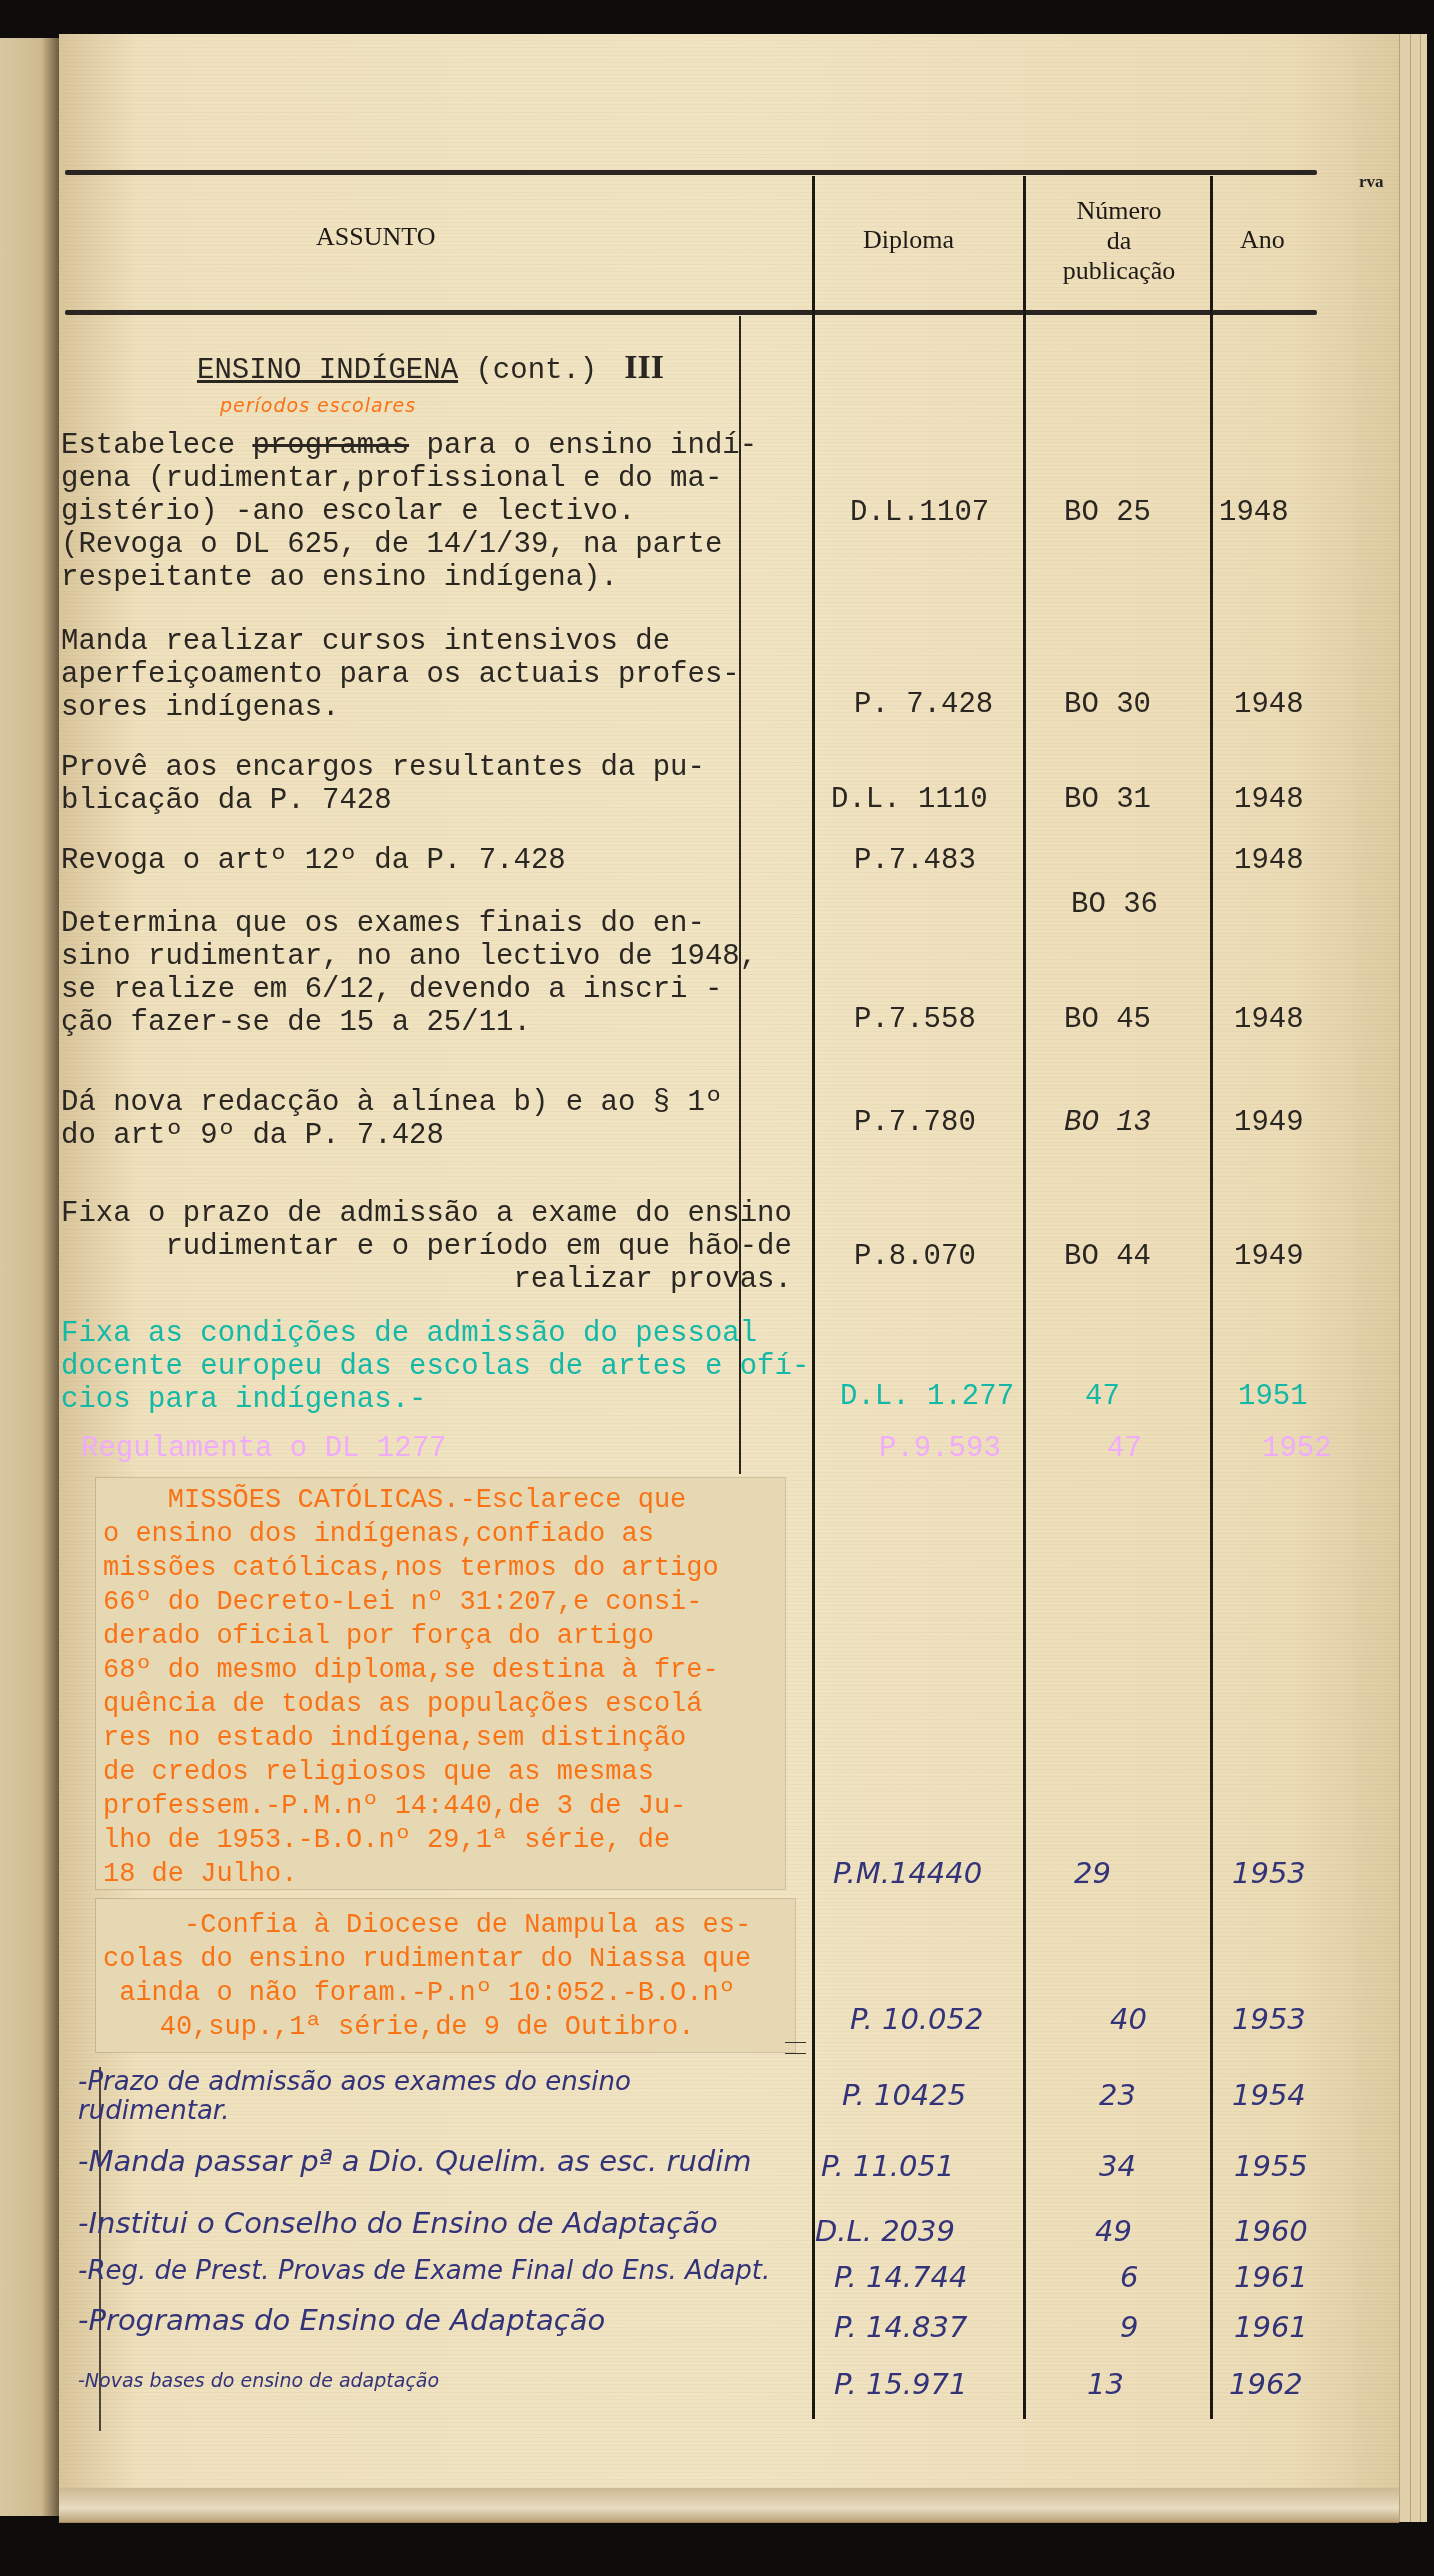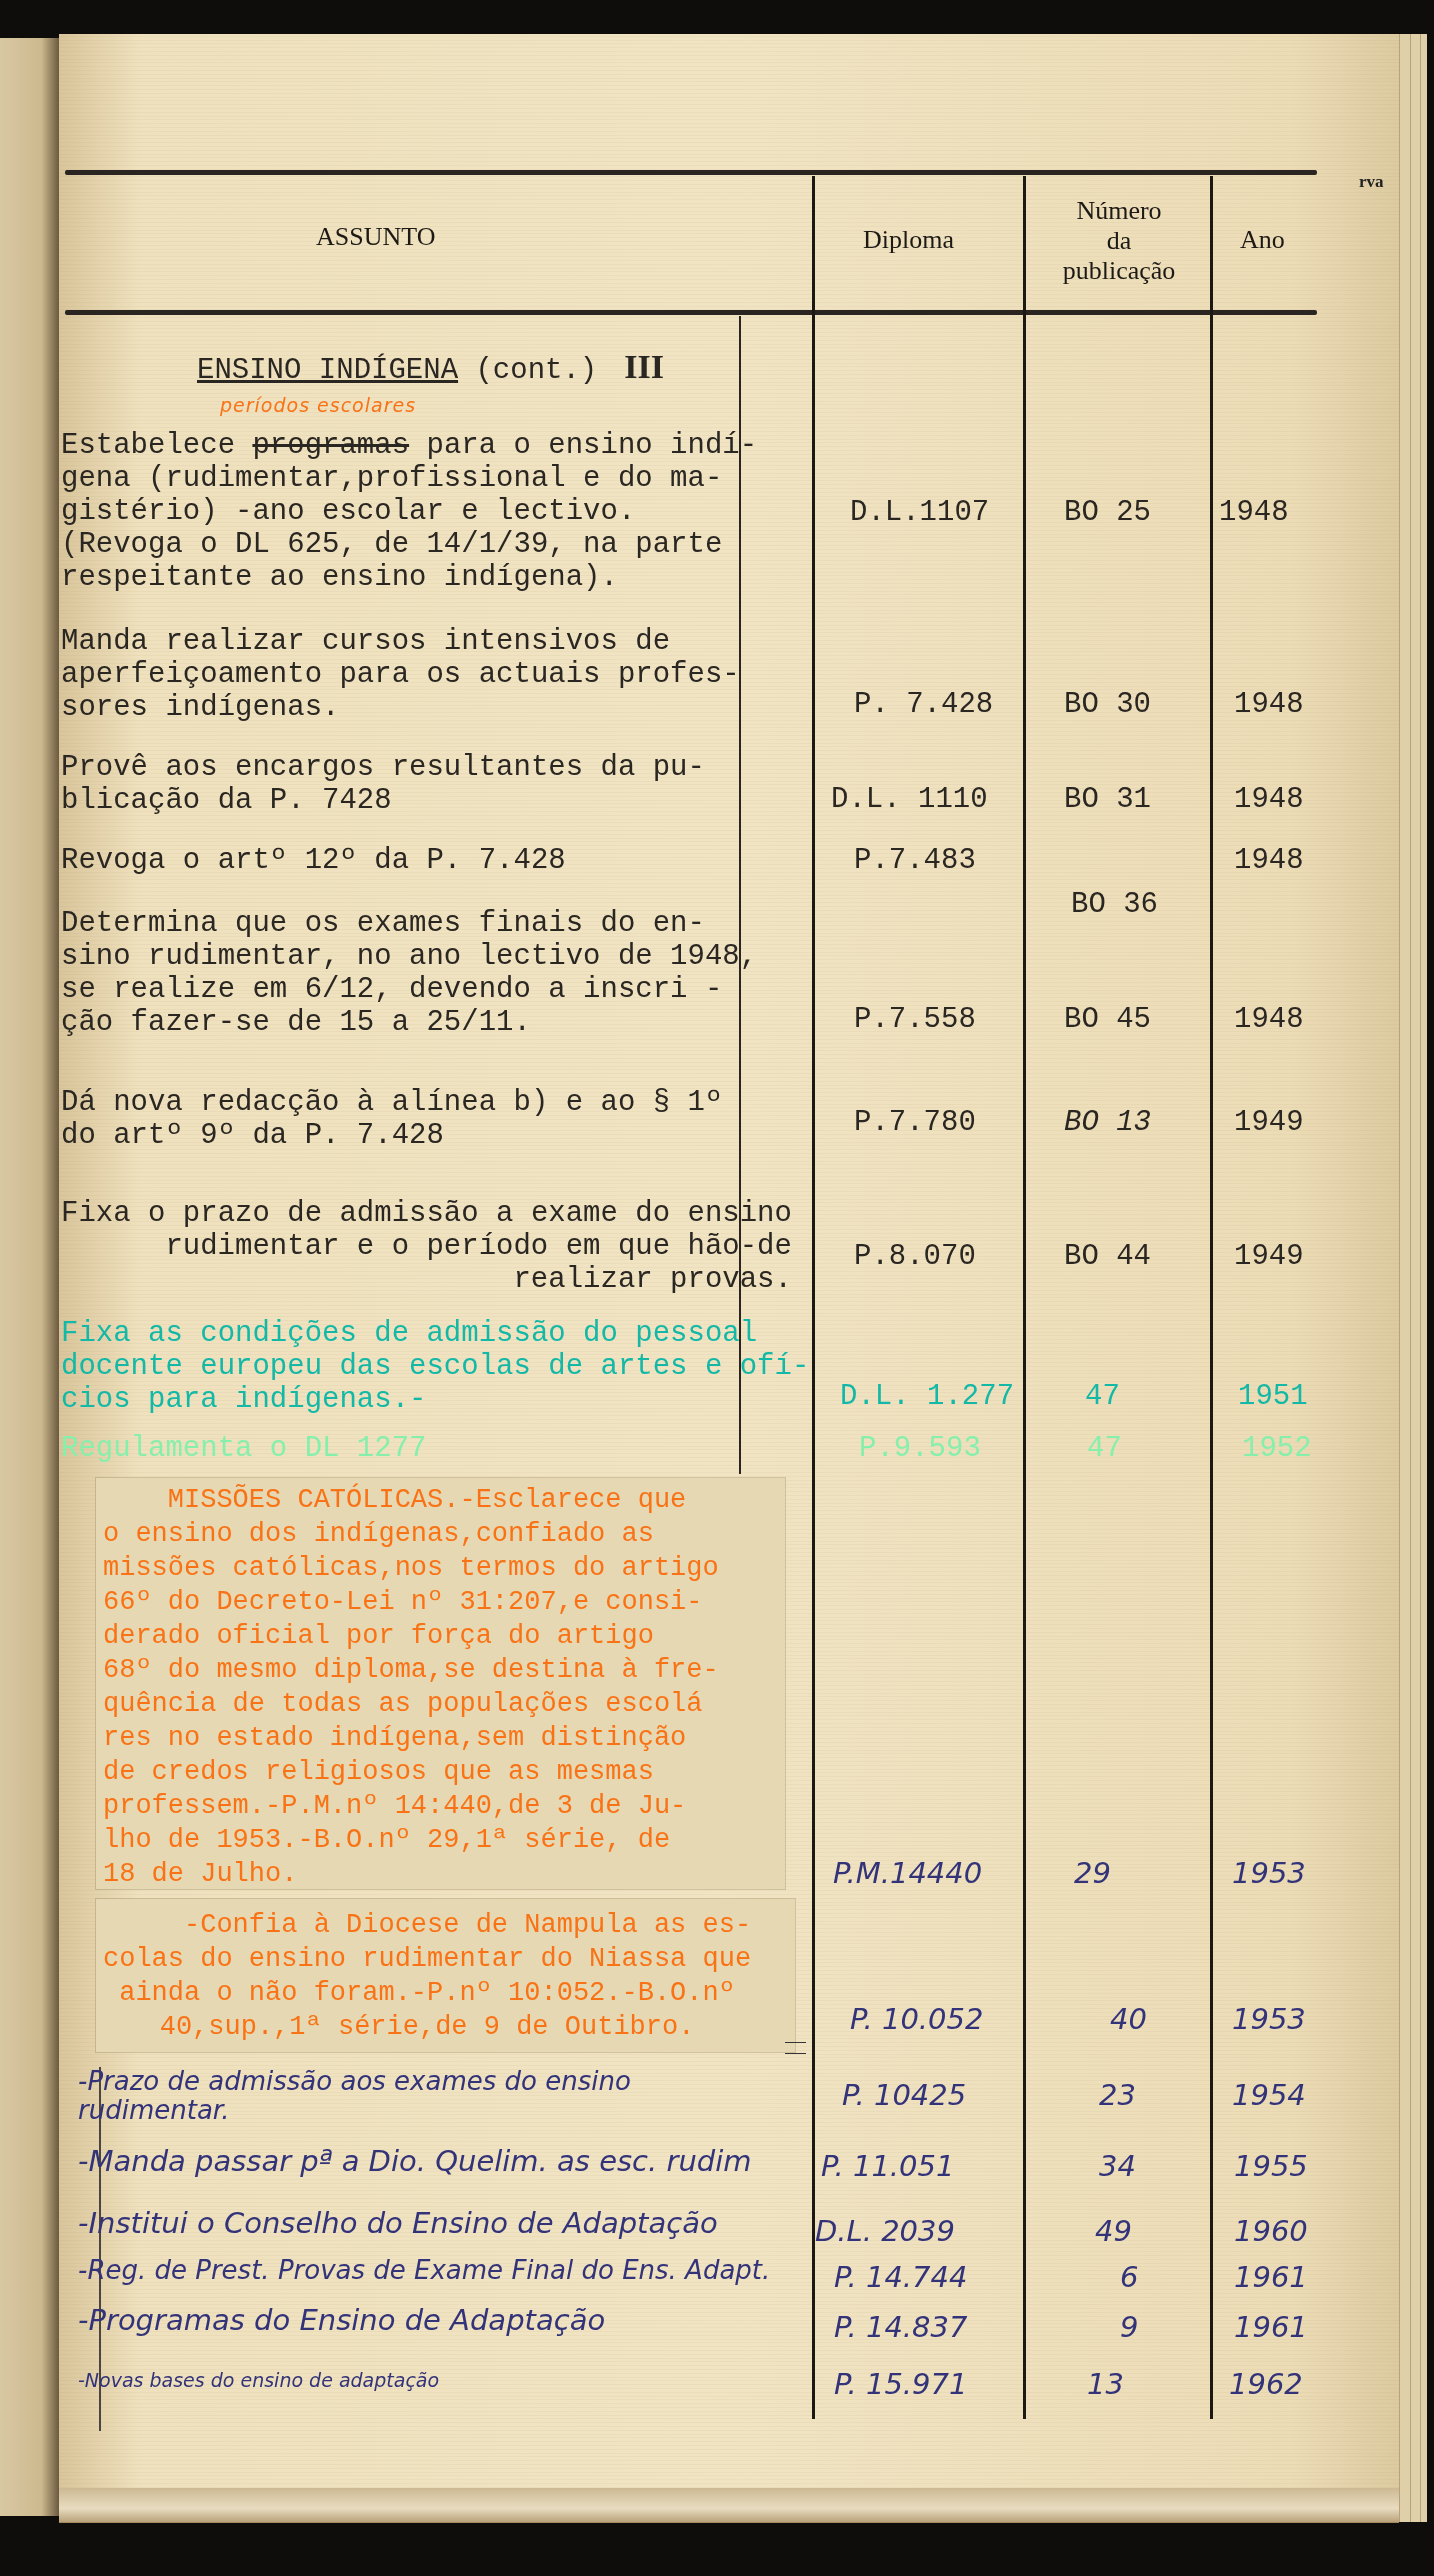--- a/index.html
+++ b/index.html
@@ -32,21 +32,21 @@
 
   .title { position: absolute; left: 197px; top: 348px; font-size: 29px; color: #2a2622; }
   .title .u { text-decoration: underline; text-decoration-thickness: 2.9px; }
   .title .roman { font-family: "Liberation Serif", serif; font-weight: bold; font-size: 34px; margin-left: 9.6px; }
   .annot { position: absolute; left: 220px; top: 394px; font-family: "DejaVu Sans", sans-serif; font-style: italic; font-size: 19px; color: #f97316; letter-spacing: 1px; }
 
   .assunto { position: absolute; left: 61px; font-size: 29px; color: #2a2622; line-height: 33px; white-space: pre; }
   .assunto .strike { text-decoration: line-through; text-decoration-thickness: 2.9px; }
   .cell { position: absolute; font-size: 29px; color: #2a2622; white-space: nowrap; }
   .blue { color: #14b8a6; }
-  .red { color: #86efac; }
+  .red { color: #f0abfc; margin-left: 20px; }
   .hand { font-family: "DejaVu Sans", sans-serif; font-style: italic; color: #33337a; }
 
   .clip { position: absolute; background: #e6d8b2; box-shadow: 0 0 0 1px rgba(150,130,90,0.35); }
   .clip-text { position: absolute; font-size: 27px; color: #f97316; line-height: 34px; white-space: pre; }
 
   .dbl { position: absolute; left: 785px; top: 2042px; width: 21px; height: 9.6px; border-top: 1.9px solid #333; border-bottom: 1.9px solid #333; }
   .hand-margin { position: absolute; left: 177px; width: 1.9px; background: #4a4540; }
   .bottom-edge { position: absolute; left: 59px; top: 2488px; width: 1340px; height: 34px; background: linear-gradient(180deg,#cdb993,#e8dcc0 60%,#b9a27a); }
 </style>
 </head>

